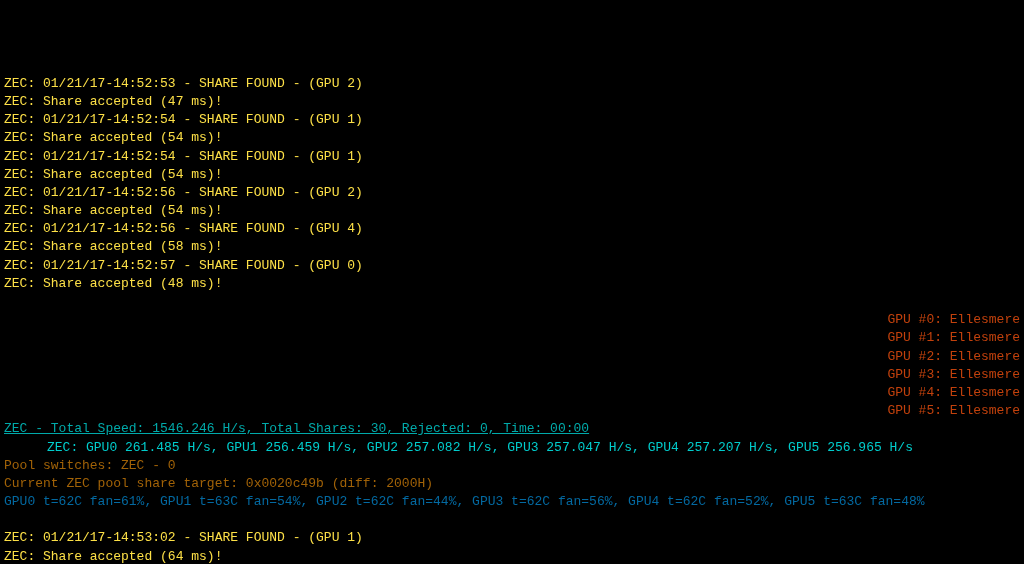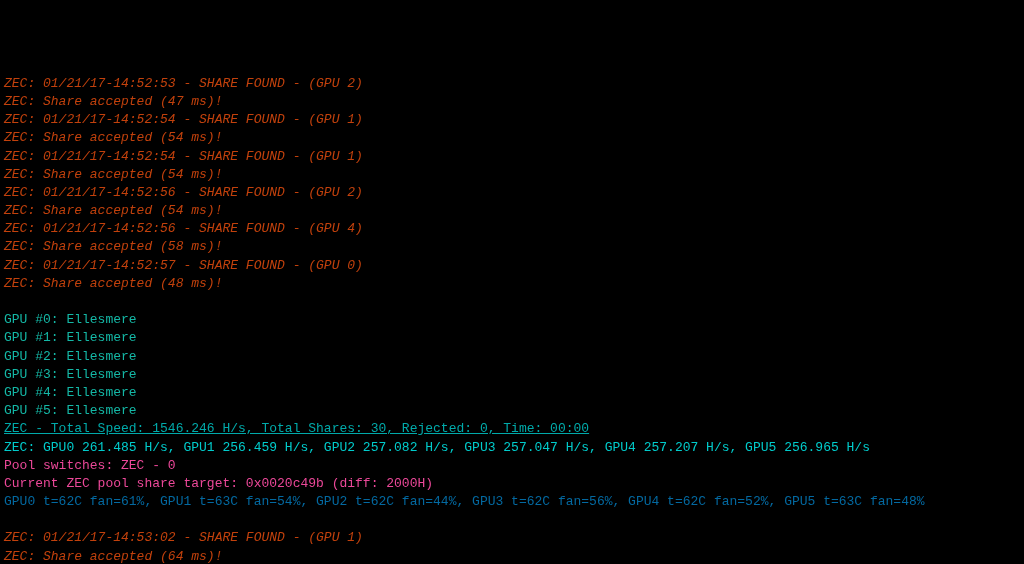--- a/index.html
+++ b/index.html
@@ -14,25 +14,25 @@
       line-height: 1.4;
       padding: 2px 4px;
       width: 1024px;
       height: 564px;
       overflow: hidden;
       white-space: pre;
     }
     .line {
       display: block;
     }
-    .green { color: #c2410c; font-style: italic; }
-    .green2 { color: #14b8a6; }
+    .green { color: #fde047; }
+    .green2 { color: #c2410c; text-align: right; }
     .cyan { color: #00aaaa; text-decoration: underline; }
-    .teal { color: #00cccc; }
-    .white { color: #ec4899; }
+    .teal { color: #00cccc; margin-left: 43px; }
+    .white { color: #a16207; }
     .magenta { color: #0369a1; }
   </style>
 </head>
 <body>
 
 
 
 <div id="terminal"><span class="line green">ZEC: 01/21/17-14:52:53 - SHARE FOUND - (GPU 2)</span><span class="line green">ZEC: Share accepted (47 ms)!</span><span class="line green">ZEC: 01/21/17-14:52:54 - SHARE FOUND - (GPU 1)</span><span class="line green">ZEC: Share accepted (54 ms)!</span><span class="line green">ZEC: 01/21/17-14:52:54 - SHARE FOUND - (GPU 1)</span><span class="line green">ZEC: Share accepted (54 ms)!</span><span class="line green">ZEC: 01/21/17-14:52:56 - SHARE FOUND - (GPU 2)</span><span class="line green">ZEC: Share accepted (54 ms)!</span><span class="line green">ZEC: 01/21/17-14:52:56 - SHARE FOUND - (GPU 4)</span><span class="line green">ZEC: Share accepted (58 ms)!</span><span class="line green">ZEC: 01/21/17-14:52:57 - SHARE FOUND - (GPU 0)</span><span class="line green">ZEC: Share accepted (48 ms)!</span><span class="line green"> </span><span class="line green2">GPU #0: Ellesmere</span><span class="line green2">GPU #1: Ellesmere</span><span class="line green2">GPU #2: Ellesmere</span><span class="line green2">GPU #3: Ellesmere</span><span class="line green2">GPU #4: Ellesmere</span><span class="line green2">GPU #5: Ellesmere</span><span class="line cyan">ZEC - Total Speed: 1546.246 H/s, Total Shares: 30, Rejected: 0, Time: 00:00</span><span class="line teal">ZEC: GPU0 261.485 H/s, GPU1 256.459 H/s, GPU2 257.082 H/s, GPU3 257.047 H/s, GPU4 257.207 H/s, GPU5 256.965 H/s</span><span class="line white">Pool switches: ZEC - 0</span><span class="line white">Current ZEC pool share target: 0x0020c49b (diff: 2000H)</span><span class="line magenta">GPU0 t=62C fan=61%, GPU1 t=63C fan=54%, GPU2 t=62C fan=44%, GPU3 t=62C fan=56%, GPU4 t=62C fan=52%, GPU5 t=63C fan=48%</span><span class="line green"> </span><span class="line green">ZEC: 01/21/17-14:53:02 - SHARE FOUND - (GPU 1)</span><span class="line green">ZEC: Share accepted (64 ms)!</span></div>
 
 

